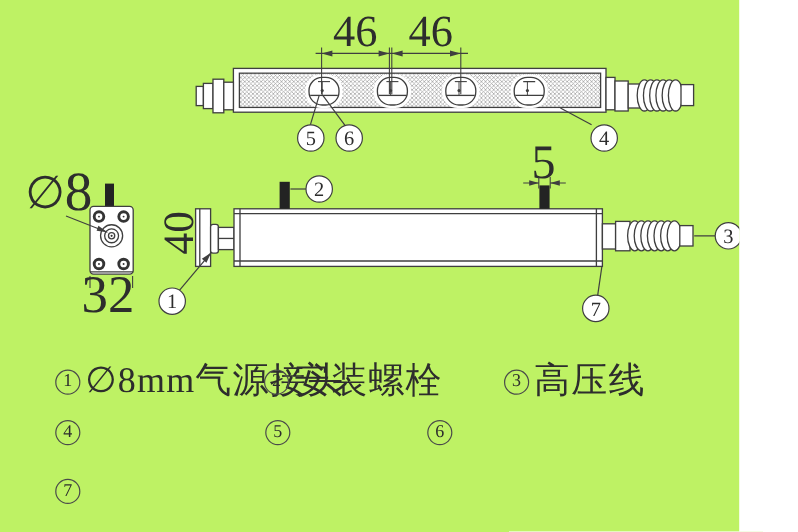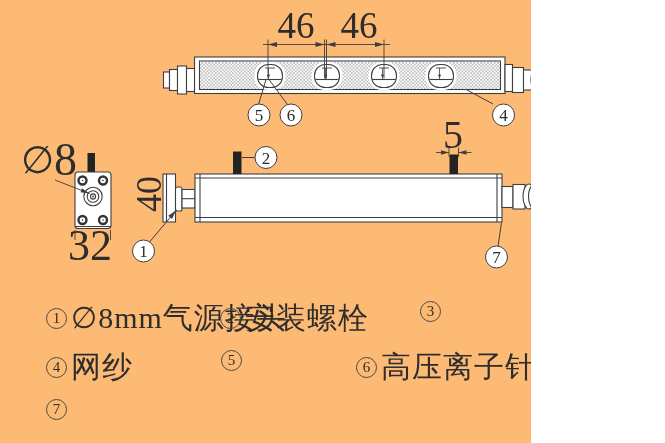--- a/index.html
+++ b/index.html
@@ -1,16 +1,16 @@
 <!DOCTYPE html>
 <html><head>
 <meta charset="utf-8">
 <style>
   html,body{margin:0;padding:0;background:#fff;}
-  #canvas{position:relative;width:531px;height:443px;background:#fdba74;overflow:hidden;
+  #canvas{position:relative;width:616px;height:443px;background:#bef264;overflow:hidden;
           font-family:"Liberation Serif","DejaVu Serif",serif;}
   svg text{font-family:"Liberation Serif","DejaVu Serif",serif;fill:#2d2d2d;}
   .legend-item{position:absolute;display:flex;align-items:center;}
   .lnum{width:21px;height:21px;border:1.5px solid #4a4a4a;border-radius:50%;
         display:flex;align-items:center;justify-content:center;
         font:15px "Liberation Serif",serif;color:#2d2d2d;margin-right:4px;
         box-sizing:border-box;flex:0 0 auto;}
   .ltext{font-size:30px;color:#2d2d2d;white-space:nowrap;letter-spacing:1px;line-height:34px;}
 </style>
 </head>
@@ -227,30 +227,29 @@
     <div class="legend-item" style="left:46px;top:301px;">
       <span class="lnum">1</span>
       <span class="ltext">∅8mm气源接头</span>
     </div>
     <div class="legend-item" style="left:220px;top:301px;">
       <span class="lnum">2</span>
       <span class="ltext">安装螺栓</span>
     </div>
     <div class="legend-item" style="left:420px;top:301px;">
       <span class="lnum">3</span>
+      <span class="ltext">高压线</span>
     </div>
     <div class="legend-item" style="left:46px;top:350px;">
       <span class="lnum">4</span>
-      <span class="ltext">网纱</span>
     </div>
     <div class="legend-item" style="left:221px;top:350px;">
       <span class="lnum">5</span>
     </div>
     <div class="legend-item" style="left:356px;top:350px;">
       <span class="lnum">6</span>
-      <span class="ltext">高压离子针</span>
     </div>
     <div class="legend-item" style="left:46px;top:399px;">
       <span class="lnum">7</span>
     </div>
   </div>
 
 </div>
 
 </body></html>

